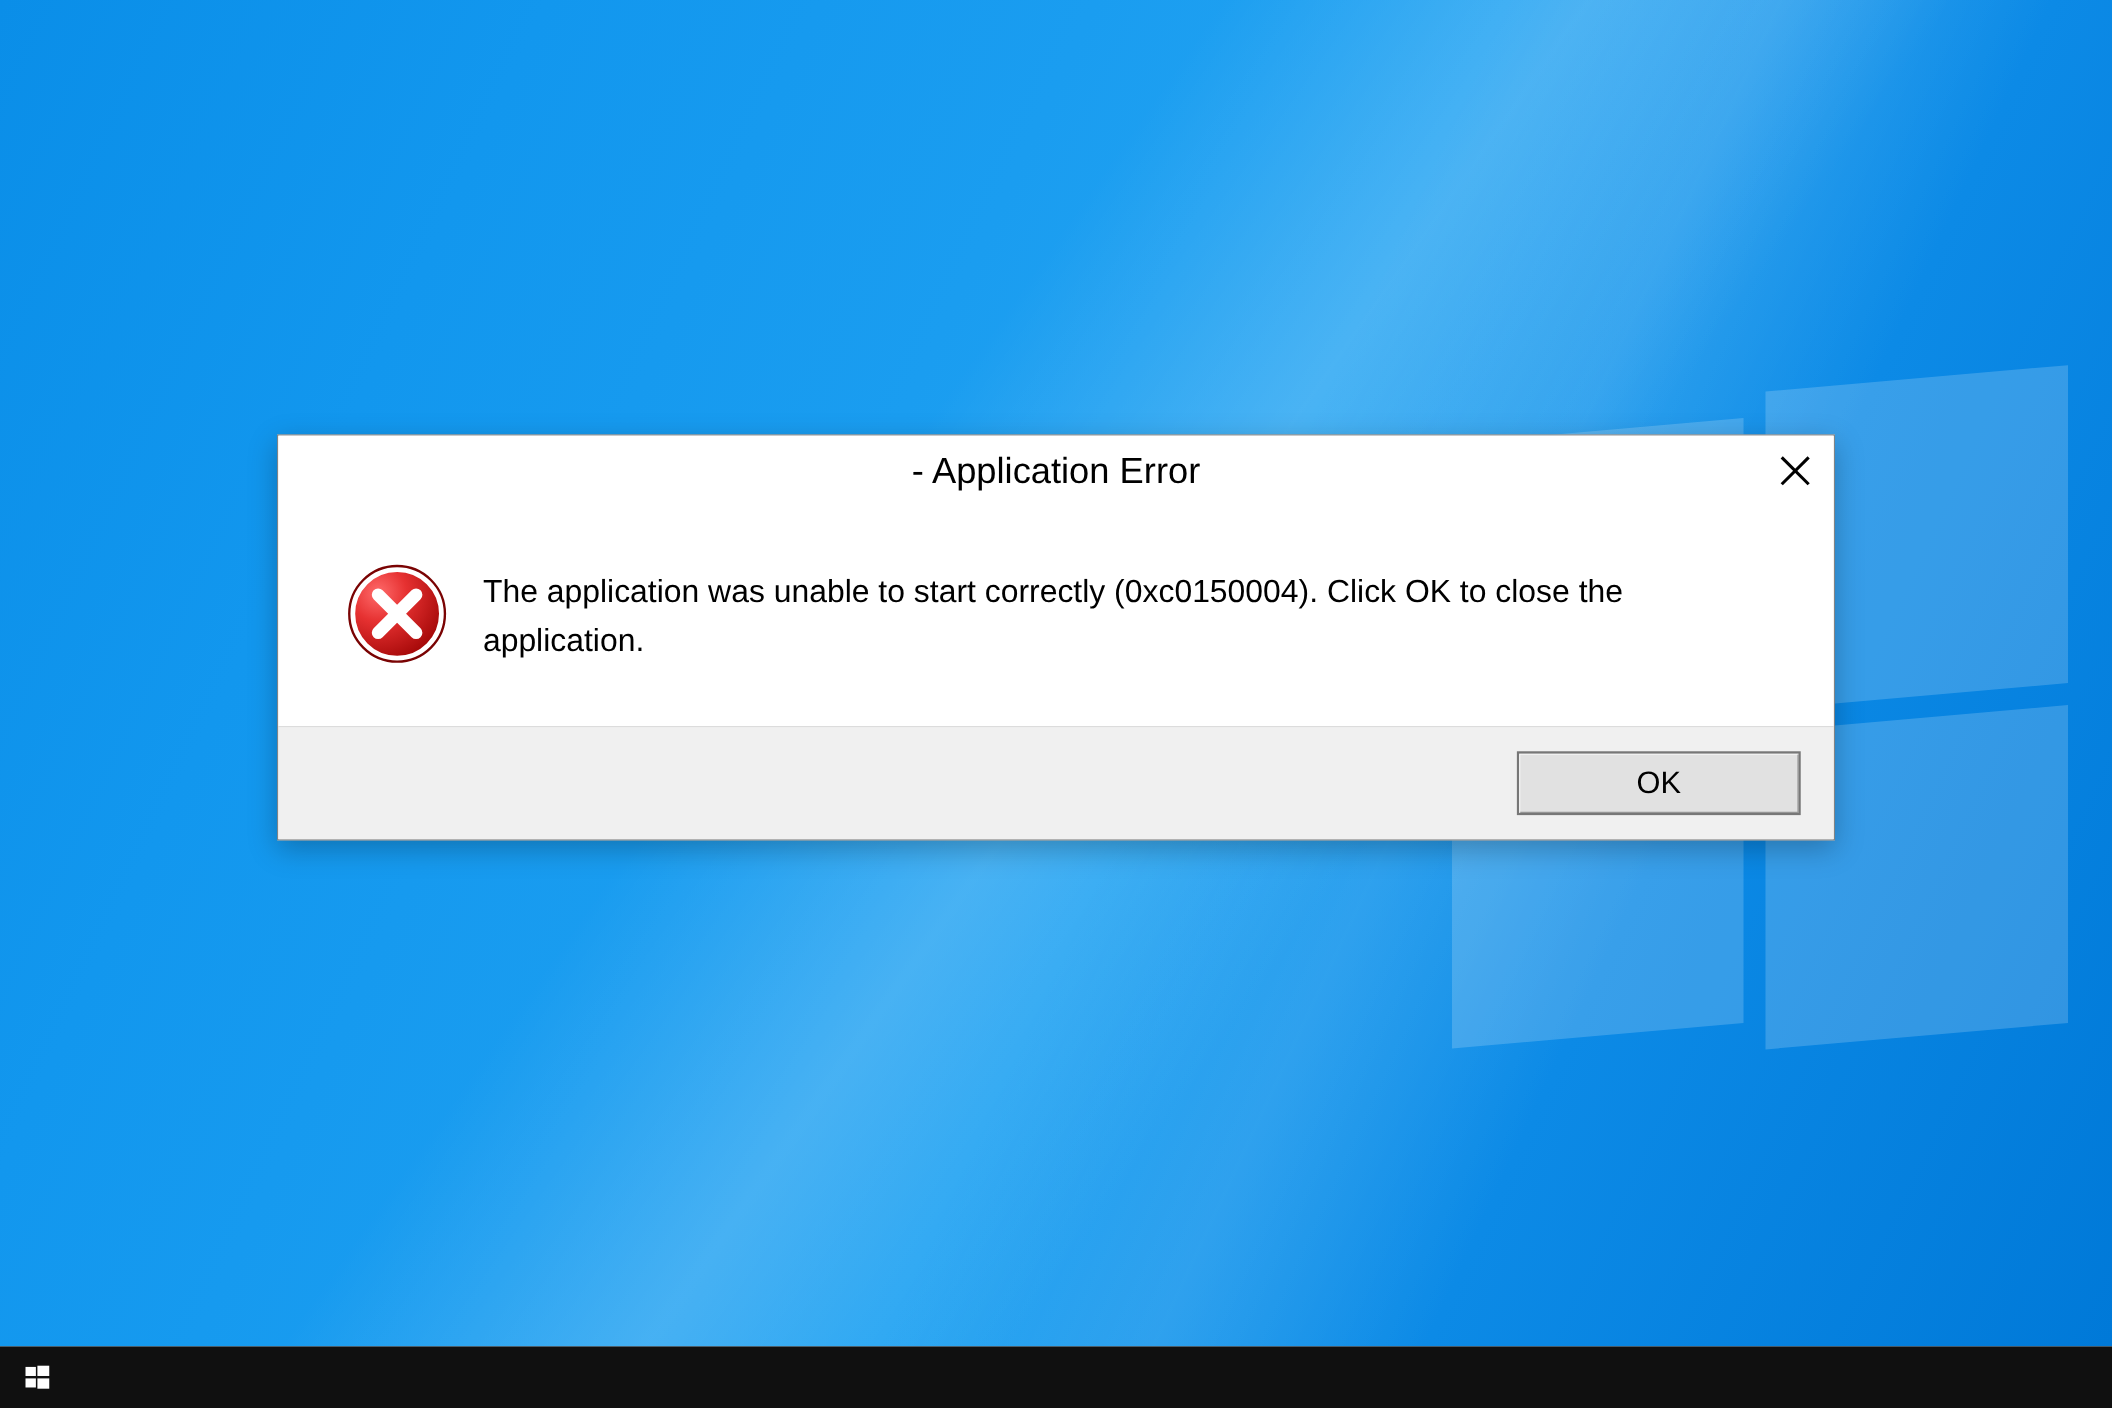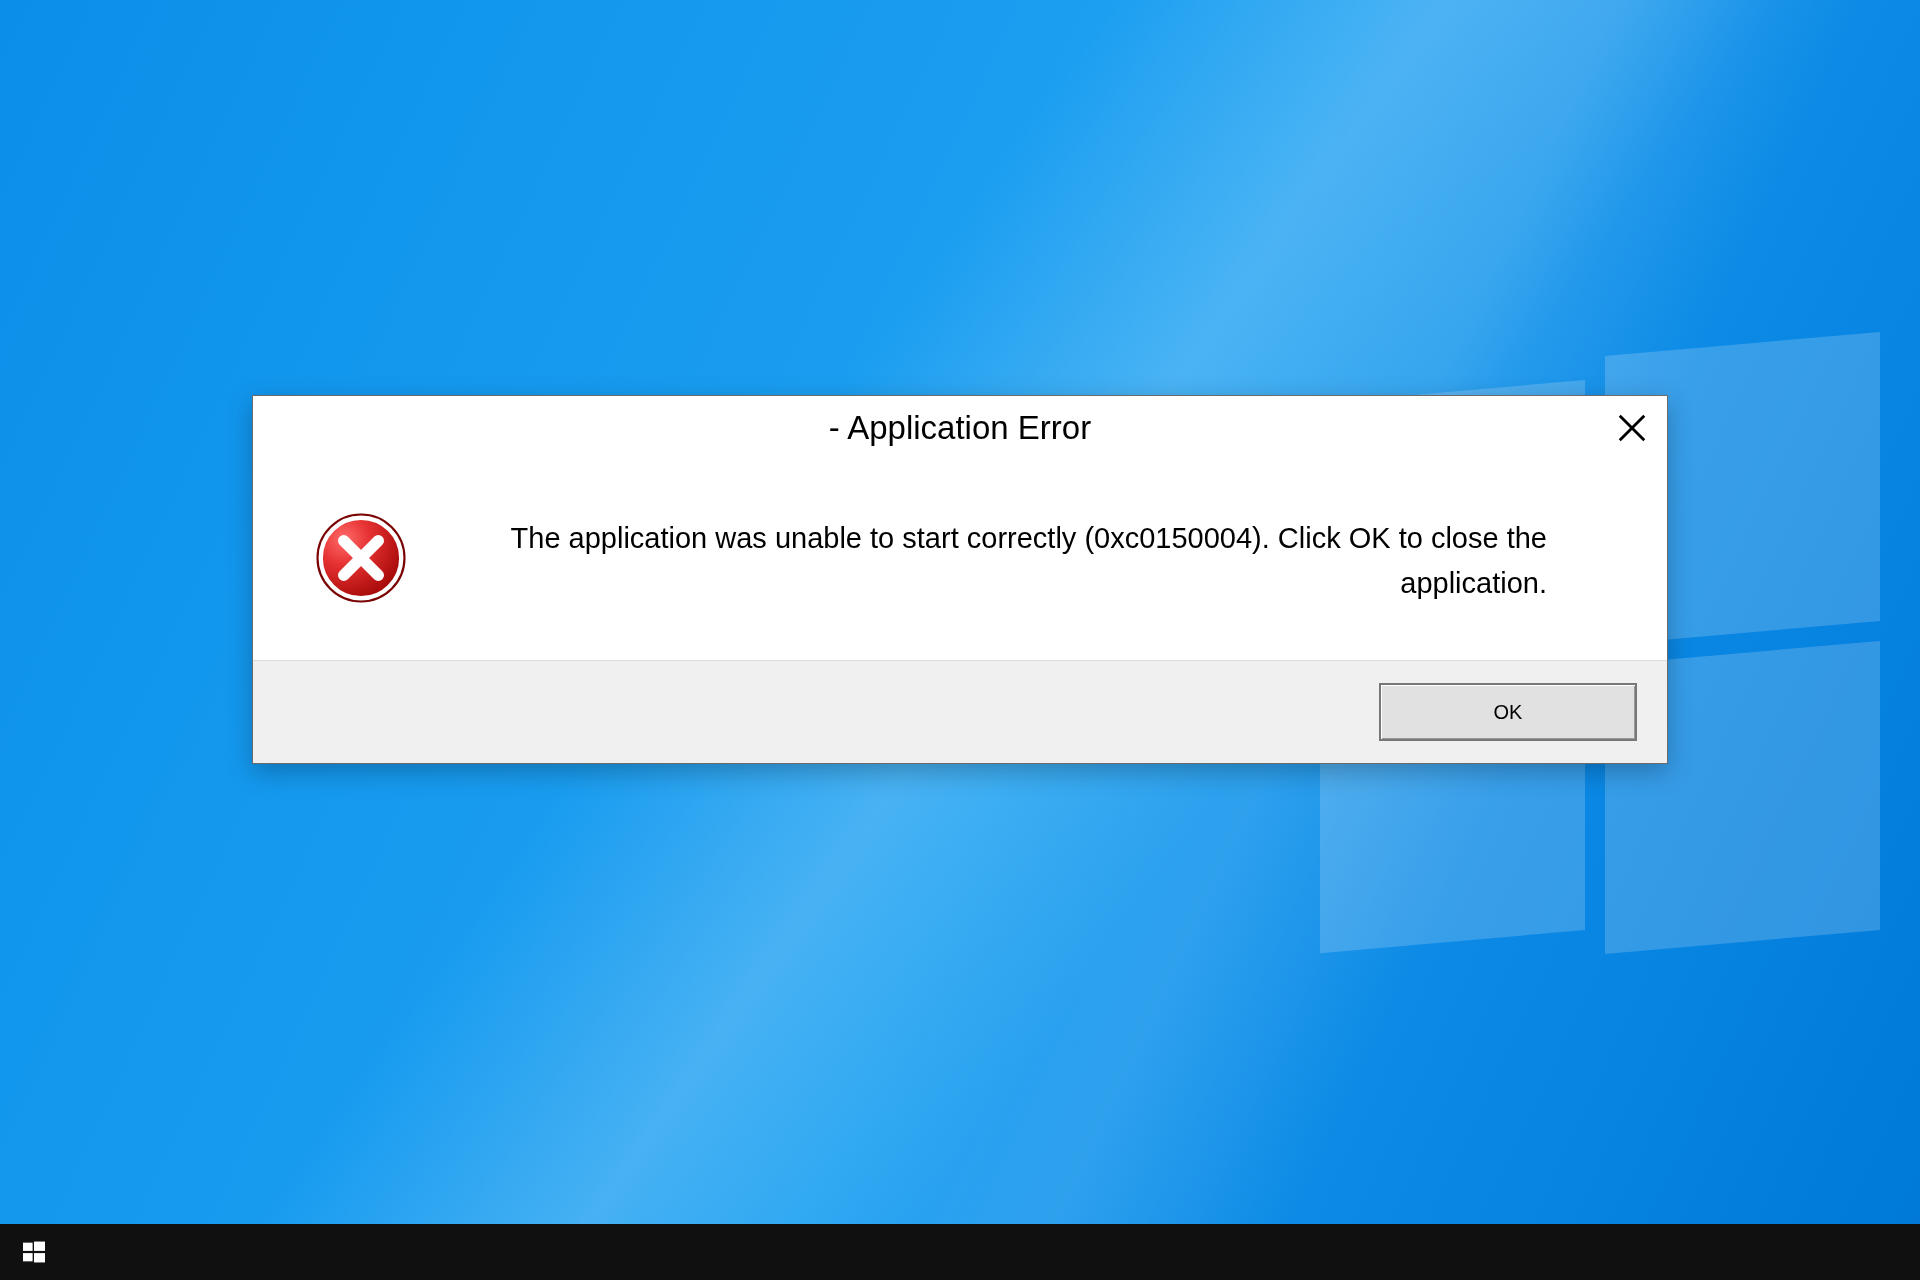--- a/index.html
+++ b/index.html
@@ -105,36 +105,35 @@
       align-items: center;
       justify-content: center;
     }
     .error-msg {
       flex: 1;
       font-size: 29px;
       line-height: 1.55;
       color: #000;
       padding-top: 6px;
       padding-right: 60px;
-      text-align: right;
     }
     .footer-area {
       background: #f0f0f0;
       border-top: 1px solid #dcdcdc;
       padding: 22px 30px;
       display: flex;
       justify-content: flex-end;
     }
     .ok-btn {
       width: 258px;
       height: 58px;
       background: #e1e1e1;
       border: 2px solid #777;
       box-shadow: inset 1px 1px 0 #fff, inset -1px -1px 0 #999;
-      font-size: 20px;
+      font-size: 28px;
       color: #000;
       display: flex;
       align-items: center;
       justify-content: center;
       cursor: pointer;
       font-family: inherit;
     }
     .taskbar {
       position: absolute;
       left: 0;

